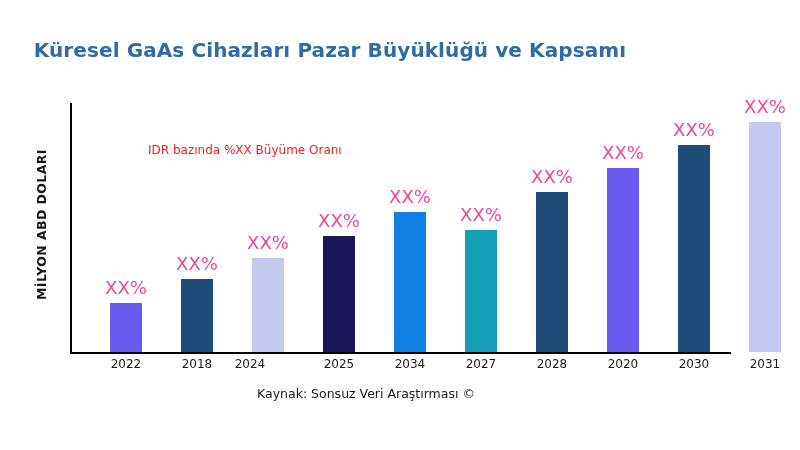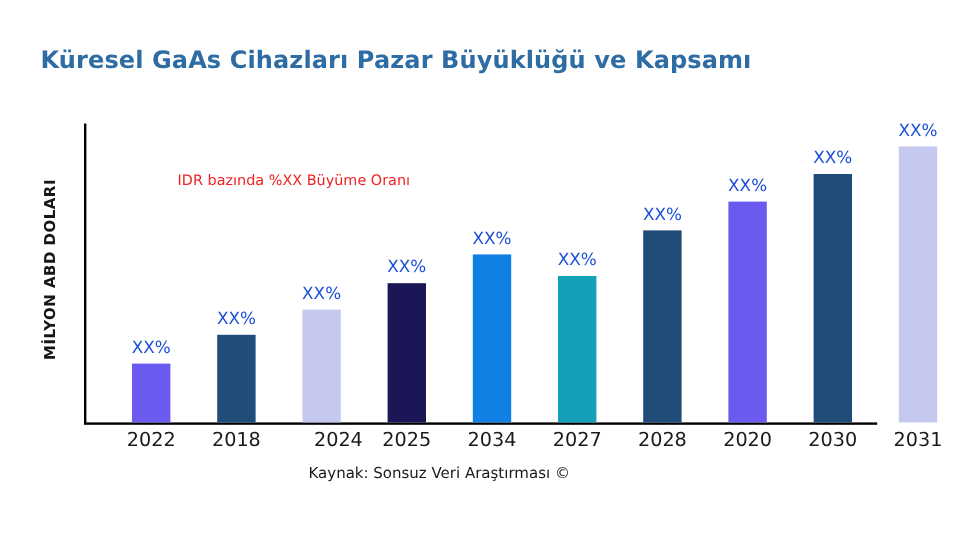--- a/index.html
+++ b/index.html
@@ -92,33 +92,33 @@
   .bar-rect {
     width: 32px;
     display: block;
   }
   .bar-value {
     position: absolute;
     left: 50%;
     transform: translateX(-50%);
     bottom: 100%;
     margin-bottom: 5px;
-    font-size: 14px;
-    color: #1d4ed8;
+    font-size: 18px;
+    color: #ec4899;
     white-space: nowrap;
     margin-top: 43px;
   }
 
   
   .tick-label {
     position: absolute;
     top: 357px;
     width: 70px;
     text-align: center;
-    font-size: 16px;
+    font-size: 12px;
     color: #1a1a1a;
   }
 
   
   #source-note {
     position: absolute;
     left: 0;
     top: 386px;
     width: 732px;
     text-align: center;
@@ -180,21 +180,21 @@
       </div>
       <div class="bar-group" style="left: 749px;">
         <div class="bar-rect" style="height: 230px; background: rgb(197, 201, 240);"></div>
         <div class="bar-value">XX%</div>
       </div>
     </div>
 
   <div id="source-note">Kaynak: Sonsuz Veri Araştırması ©</div>
 <div class="tick-label" style="left: 91px;">2022</div>
     <div class="tick-label" style="left: 162px;">2018</div>
-    <div class="tick-label" style="left: 247px;">2024</div>
+    <div class="tick-label" style="left: 215px;">2024</div>
     <div class="tick-label" style="left: 304px;">2025</div>
     <div class="tick-label" style="left: 375px;">2034</div>
     <div class="tick-label" style="left: 446px;">2027</div>
     <div class="tick-label" style="left: 517px;">2028</div>
     <div class="tick-label" style="left: 588px;">2020</div>
     <div class="tick-label" style="left: 659px;">2030</div>
     <div class="tick-label" style="left: 730px;">2031</div>
   </div>
 
 </body></html>

